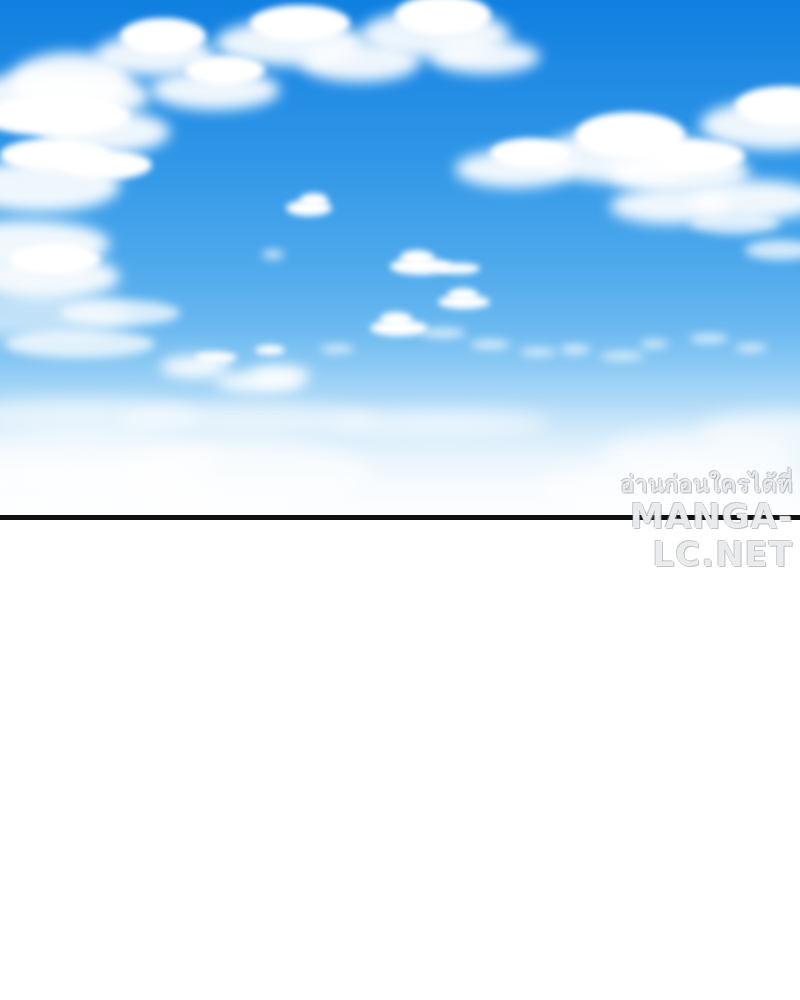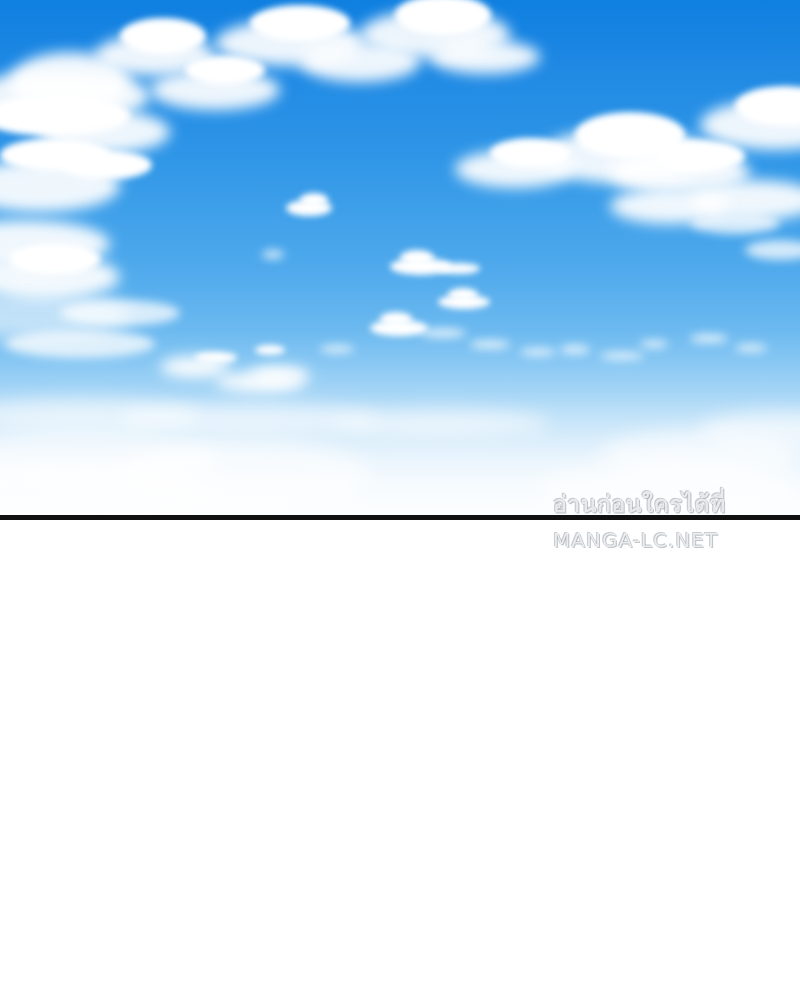--- a/index.html
+++ b/index.html
@@ -105,48 +105,48 @@
     line-height: 1.42;
     letter-spacing: .2px;
     white-space: nowrap;
     text-align: center;
   }
 
   
   .watermark {
     position: absolute;
     left: 553px;
-    top: 492px;
+    top: 472px;
     width: 240px;
-    text-align: left;
+    text-align: right;
     pointer-events: none;
     z-index: 5;
   }
   .wm-thai {
     font-size: 23px;
     font-weight: bold;
     color: rgba(255,255,255,0.80);
     text-shadow:
        0 0 1px rgba(120,130,140,.75),
        1px 1px 0 rgba(150,158,166,.55),
       -1px -1px 0 rgba(150,158,166,.45);
     line-height: 1.05;
     letter-spacing: .5px;
   }
   .wm-site {
-    font-size: 20px;
-    font-weight: normal;
+    font-size: 34px;
+    font-weight: bold;
     color: rgba(255,255,255,0.82);
     text-shadow:
        0 0 1px rgba(120,130,140,.75),
        1px 1px 0 rgba(150,158,166,.55),
       -1px -1px 0 rgba(150,158,166,.45);
     line-height: 1.1;
     letter-spacing: 1px;
-    margin-top: 13px;
+    margin-top: 2px;
   }
 
   
   .gutter {
     position: absolute;
     left: 0;
     top: 705px;
     width: 800px;
     height: 295px;
     background: #ffffff;

